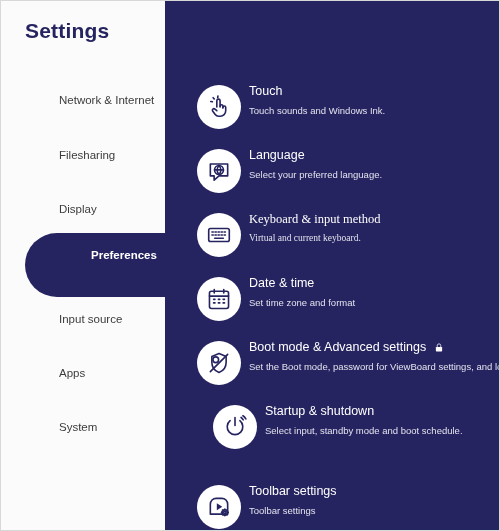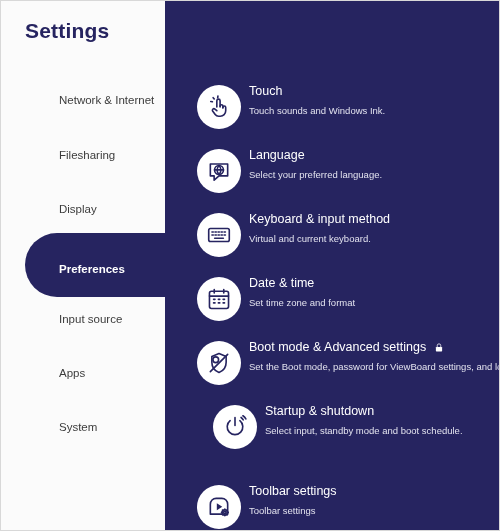--- a/index.html
+++ b/index.html
@@ -204,21 +204,21 @@
             <path d="M7.9 11h8.2M12 6.9c1.2 1.3 1.8 2.7 1.8 4.1S13.2 13.8 12 15.1c-1.2-1.3-1.8-2.7-1.8-4.1S10.8 8.2 12 6.9z"></path>
           </svg>
         </div>
         <div class="setting-text">
           <div class="setting-title">
             <span>Language</span>
           </div>
           <div class="setting-desc">Select your preferred language.</div>
         </div>
       </div>
-      <div class="setting-row" style="top: 212px;">
+      <div class="setting-row" style="top: 212px; font-family: Liberation Serif, serif;">
         <div class="icon-circle">
           <svg width="26" height="26" viewBox="0 0 24 24" fill="none" stroke="#262460" stroke-width="1.5" stroke-linecap="round" stroke-linejoin="round">
             <rect x="2.5" y="6" width="19" height="12" rx="1.6"></rect>
             <path d="M5.5 9.2h1.2M8.3 9.2h1.2M11.1 9.2h1.2M13.9 9.2h1.2M16.7 9.2h1.2M5.5 12h1.2M8.3 12h1.2M11.1 12h1.2M13.9 12h1.2M16.7 12h1.2M8 15h8"></path>
           </svg>
         </div>
         <div class="setting-text">
           <div class="setting-title">
             <span>Keyboard &amp; input method</span>
           </div>
@@ -307,21 +307,21 @@
   <div id="sidebar-items">
       <div class="side-item" style="top: 85px;">
         <span class="side-label">Network &amp; Internet</span>
       </div>
       <div class="side-item" style="top: 140px;">
         <span class="side-label">Filesharing</span>
       </div>
       <div class="side-item" style="top: 194px;">
         <span class="side-label">Display</span>
       </div>
-      <div class="side-item selected" style="top: 254px;">
+      <div class="side-item selected" style="top: 240px; margin-left: 32px;">
         <span class="side-label">Preferences</span>
       </div>
       <div class="side-item" style="top: 304px;">
         <span class="side-label">Input source</span>
       </div>
       <div class="side-item" style="top: 358px;">
         <span class="side-label">Apps</span>
       </div>
       <div class="side-item" style="top: 412px; align-items: center;">
         <span class="side-label">System</span>

